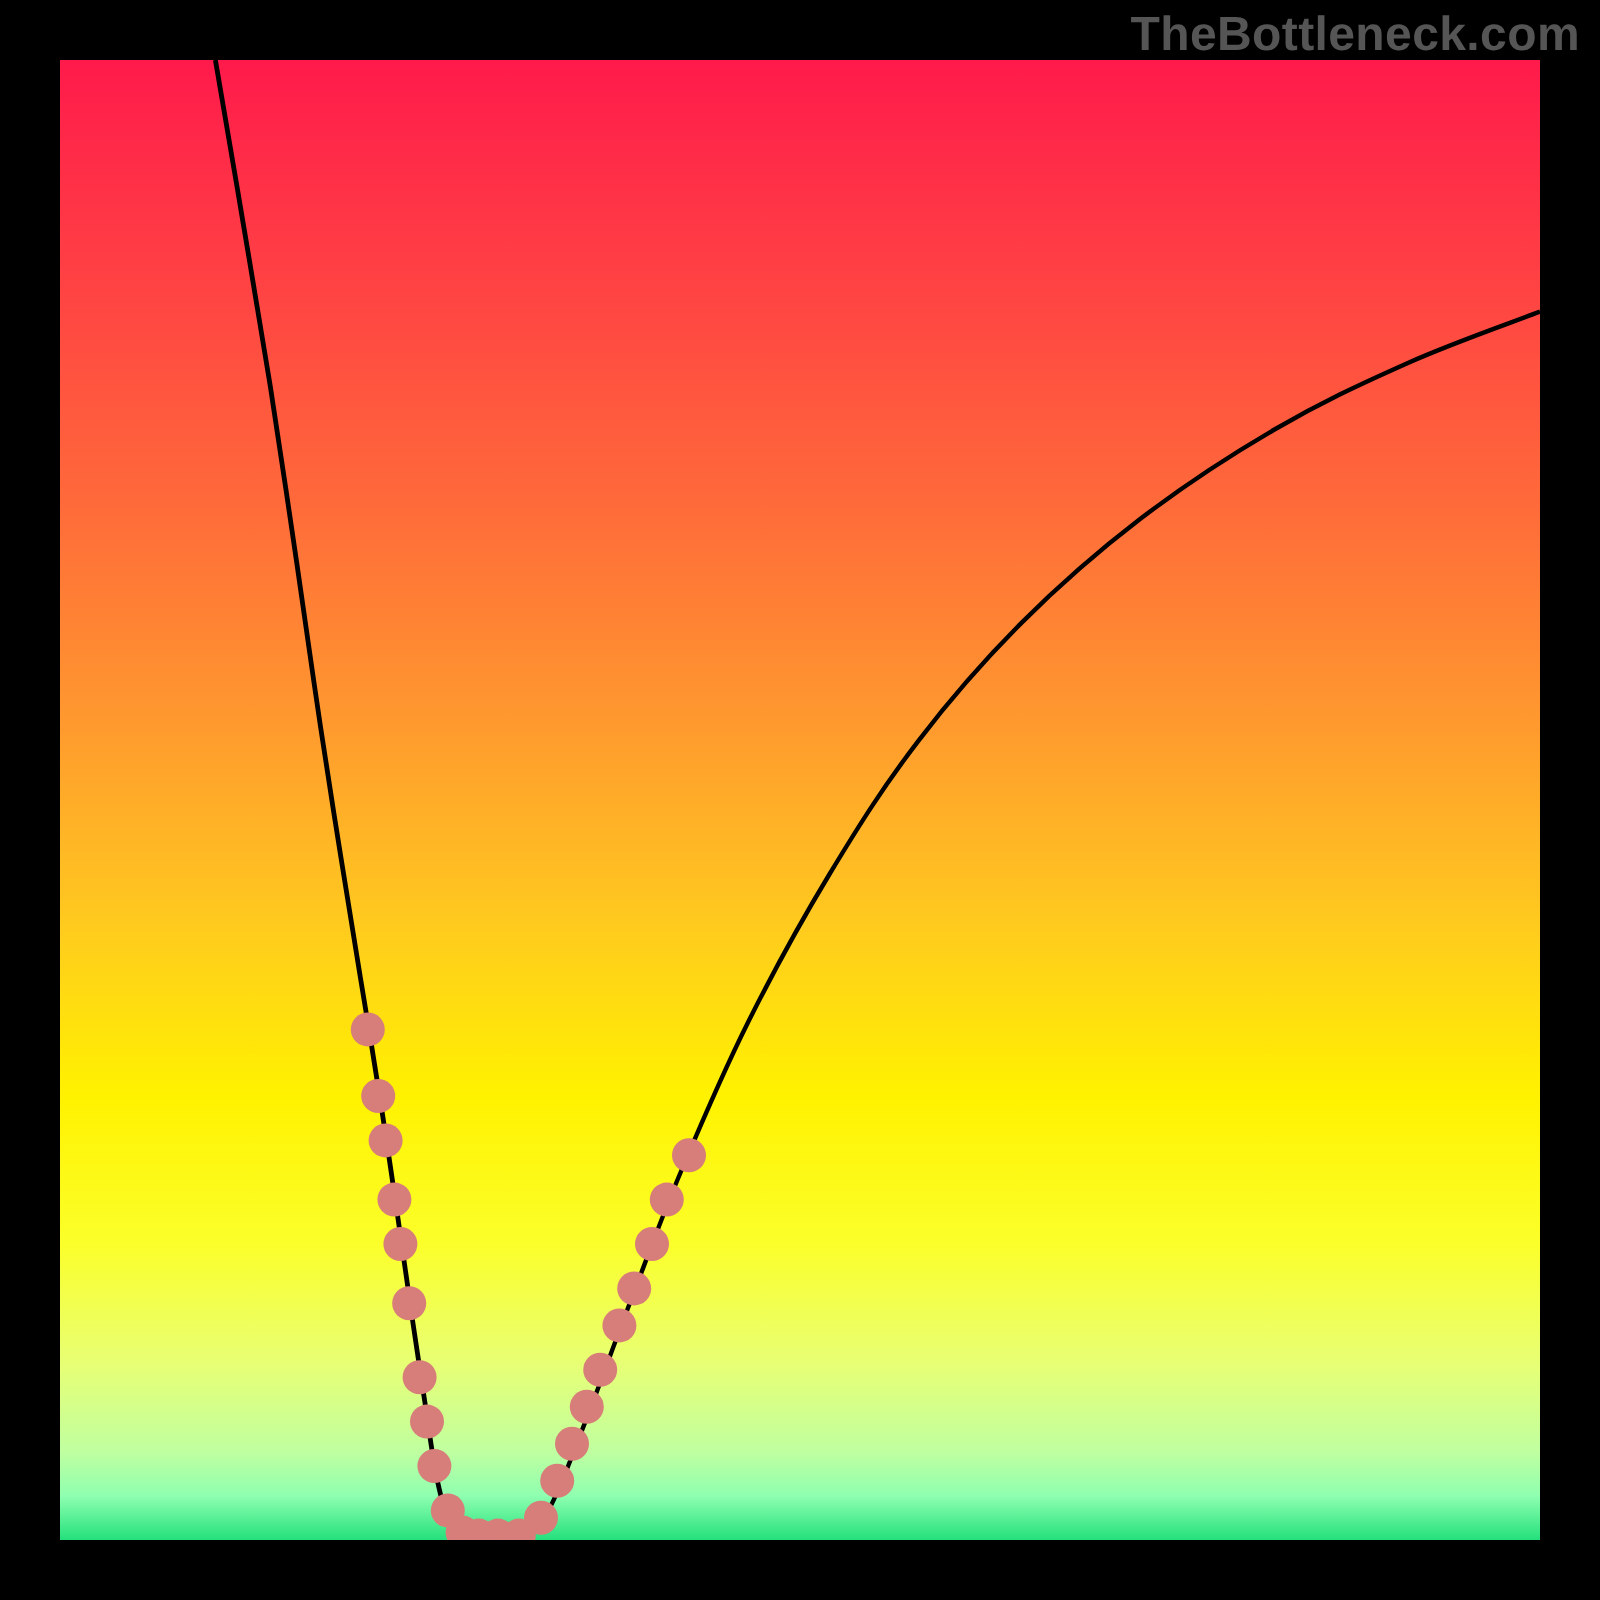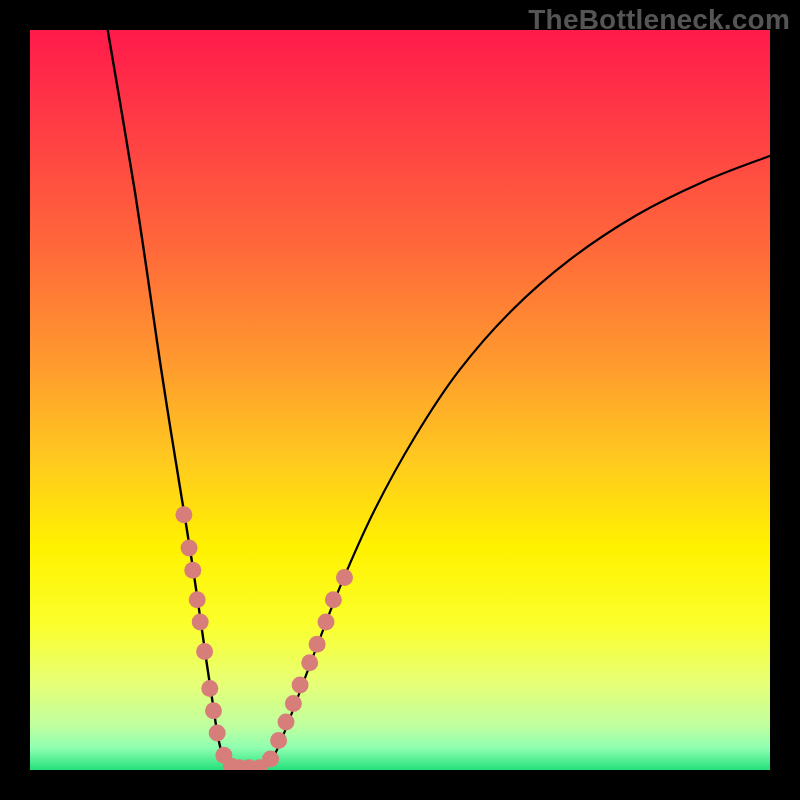--- a/index.html
+++ b/index.html
@@ -25,21 +25,21 @@
     overflow: hidden;
   }
   .gradient-bg {
     position: absolute;
     inset: 0;
   }
   .watermark {
     position: absolute;
     top: 4px;
     right: 10px;
-    font-size: 28px;
+    font-size: 24px;
     font-weight: 600;
     color: #555;
     letter-spacing: 0.2px;
   }
   svg.overlay {
     position: absolute;
     inset: 0;
   }
 </style>
 </head>

